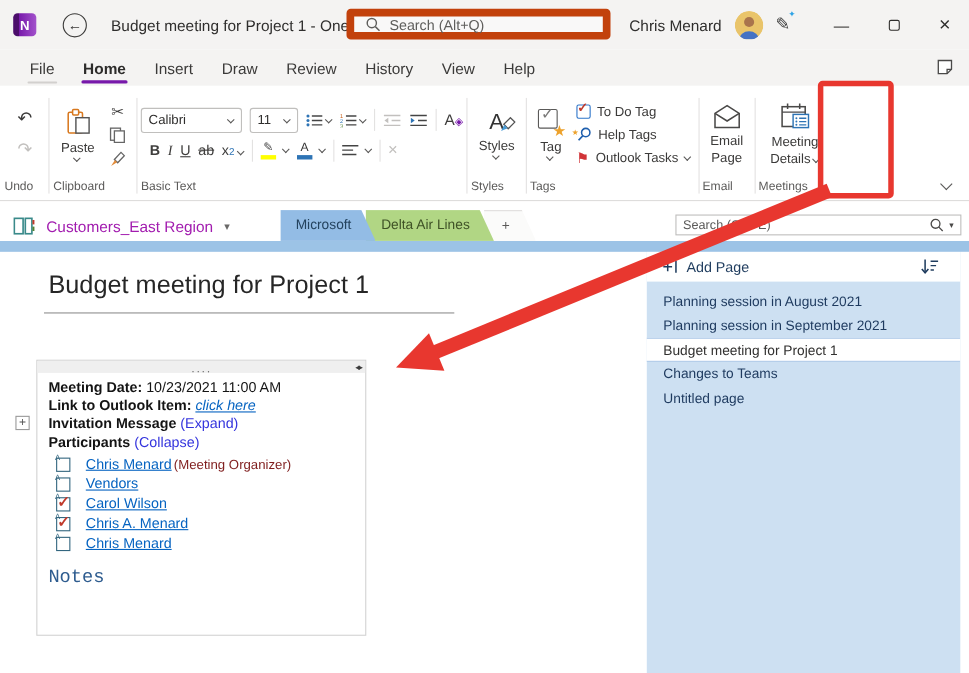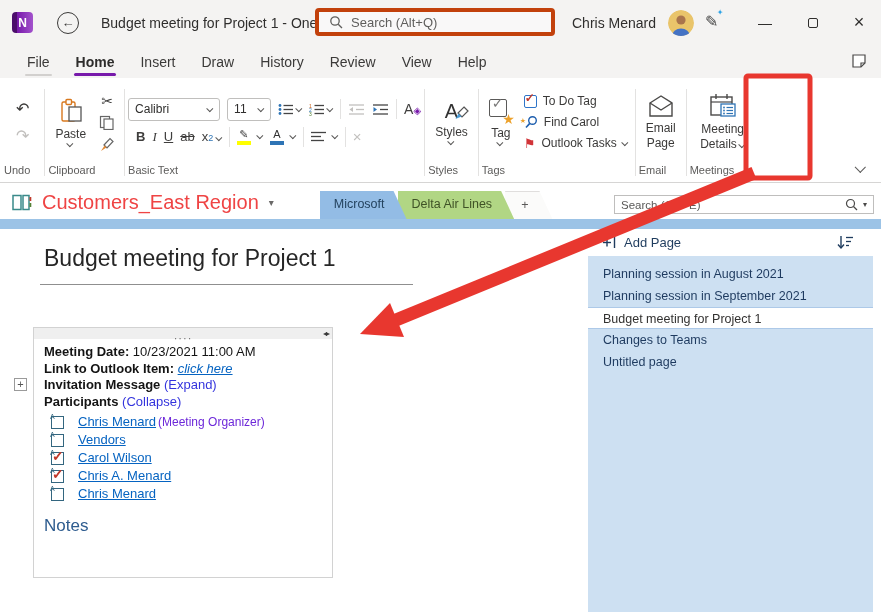--- a/index.html
+++ b/index.html
@@ -8,21 +8,21 @@
 
   
   .titlebar { position: relative; height: 45px; background: #f4f3f2; display: flex; align-items: center; }
   .onlogo { width: 21px; height: 21px; margin-left: 12px; border-radius: 4px;
             background: linear-gradient(90deg,#4b0d6b 0 5px,#7719aa 5px,#a352cc);
             color: #fff; font-size: 12px; font-weight: bold; display: flex; align-items: center; justify-content: center; }
   .backbtn { width: 22px; height: 22px; margin-left: 24px; border: 1.4px solid #3b3a39; border-radius: 50%;
              display: flex; align-items: center; justify-content: center; font-size: 13px; color: #3b3a39; background:#f4f3f2; }
   .wintitle { margin-left: 22px; font-size: 14px; color: #2f2e2d; white-space: nowrap; }
   .tbsearch { position: absolute; left: 315px; top: 8px; width: 240px; height: 28px; background: #f9f8f8;
-              border: 4px solid #c2410c; border-radius: 4px; display: flex; align-items: center; padding: 0 10px; gap: 8px; }
+              border: 7px solid #c2410c; border-radius: 4px; display: flex; align-items: center; padding: 0 10px; gap: 8px; }
   .tbsearch .ph { font-size: 13px; color: #5f5e5c; }
   .account { position: absolute; left: 572px; top: 0; height: 45px; display: flex; align-items: center; gap: 12px; }
   .accname { font-size: 14px; color: #2f2e2d; }
   .avatar { width: 26px; height: 26px; border-radius: 50%; overflow: hidden; }
   .whatsnew { position: absolute; left: 705px; top: 12px; font-size: 16px; color: #444; }
   .whatsnew .spark { position: absolute; right: -5px; top: -4px; font-size: 8px; color: #2ea3e6; }
   .winctl { position: absolute; top: 0; height: 45px; display: flex; align-items: center; justify-content: center; width: 46px; color: #2f2e2d; }
   .ctl-min { left: 742px; font-size: 14px; }
   .ctl-max { left: 790px; }
   .ctl-max .box { width: 10px; height: 10px; border: 1.2px solid #2f2e2d; border-radius: 2px; }
@@ -69,21 +69,21 @@
   .tagbig-ic { position: relative; width: 24px; height: 24px; }
   .tagbig-ic .bx { position: absolute; left: 0; top: 0; width: 18px; height: 18px; border: 1.4px solid #5a5958; border-radius: 2px; background: #fff; }
   .tagbig-ic .ck { position: absolute; left: 3px; top: -3px; color: #7a7978; font-size: 14px; }
   .tagbig-ic .st { position: absolute; right: -2px; bottom: -4px; color: #eda22c; font-size: 14px; }
   .ribbon-tail { margin-left: auto; display: flex; align-items: flex-end; padding: 0 16px 10px 0; }
   .chev.big { width: 8px; height: 8px; }
 
   
   .navrow { position: relative; height: 36px; background: #fff; display: flex; align-items: flex-end; }
   .nbk { display: flex; align-items: center; gap: 10px; padding: 0 10px 5px 12px; }
-  .nbk-name { font-size: 20px; color: #ef4444; }
+  .nbk-name { font-size: 14px; color: #a21caf; }
   .nbk-arrow { font-size: 10px; color: #6a6968; }
   .tabs { display: flex; align-items: flex-end; margin-left: 36px; }
   .tab { height: 28px; display: flex; align-items: center; padding: 0 22px 2px 14px; font-size: 12.5px;
          clip-path: polygon(0 0, calc(100% - 13px) 0, 100% 100%, 0 100%); margin-right: -9px; }
   .tab.t-ms { background: #93bce5; color: #24435f; z-index: 3; }
   .tab.t-delta { background: #b1d684; color: #3f5226; z-index: 2; }
   .tab.t-add { background: #fbfbfa; color: #5a5958; z-index: 1; padding: 0 24px 2px 16px; border-top: 1px solid #e0dedd; }
   .pgsearch { position: absolute; right: 7px; top: 12px; width: 260px; height: 19px; background: #fff; border: 1px solid #bfbebd;
               display: flex; align-items: center; padding: 0 6px; gap: 5px; }
   .pgsearch .ph { font-size: 11.5px; color: #5a5958; flex: 1; }
@@ -108,22 +108,22 @@
   .mbox-body { padding: 5px 10px 0 10px; font-size: 13px; line-height: 16.5px; color: #141414; }
   .lbl { font-weight: bold; }
   .linkblue { color: #0563c1; text-decoration: underline; }
   .clickhere { font-style: italic; }
   .actblue { color: #3434dd; }
   .plist { margin-top: 3px; }
   .prow { display: flex; align-items: center; height: 18px; padding-left: 7px; }
   .picon { position: relative; width: 13px; height: 13px; border: 1.2px solid #33667f; background: #fff; margin-right: 14px; flex: none; }
   .picon .atag { position: absolute; left: -2px; top: -8px; font-size: 7px; color: #33667f; }
   .picon .ck { position: absolute; left: 0px; top: -5px; color: #c0392b; font-size: 14px; font-weight: bold; }
-  .porg { color: #6d28d9; font-size: 12px; margin-left: 2px; }
-  .notes-h { margin: 15px 0 0 0; font-size: 17px; color: #2e5c8f; font-weight: 400; }
+  .porg { color: #7f1d1d; font-size: 12px; margin-left: 2px; }
+  .notes-h { margin: 15px 0 0 0; font-size: 17px; color: #2e5c8f; font-weight: 400; font-family: Liberation Mono, monospace; }
 
   
   .panel { position: relative; flex: 1; background: #cde0f2; }
   .panel::after { content: ""; position: absolute; right: 0; top: 0; width: 8px; height: 100%; background: #fff; }
   .addbar { height: 27px; background: #ffffff; display: flex; align-items: center; padding: 0 20px 0 14px; margin-right: 8px; }
   .addbar .t { font-size: 13px; color: #1f3c5e; margin-left: 8px; }
   .addbar .sort { margin-left: auto; }
   .plist2 { padding-top: 7px; margin-right: 8px; }
   .pitem { height: 22px; line-height: 22px; padding-left: 15px; font-size: 12.5px; color: #1e3a5f; }
   .pitem.selected { background: #fff; border-top: 1px solid #adc9e8; border-bottom: 1px solid #adc9e8; color: #323130; }
@@ -171,22 +171,22 @@
     <div class="winctl ctl-close">
         <span>×</span>
       </div>
   </div>
 
   <div class="menubar">
     <div class="mitem file">File</div>
     <div class="mitem active">Home</div>
     <div class="mitem">Insert</div>
     <div class="mitem">Draw</div>
+    <div class="mitem">Review</div>
     <div class="mitem">History</div>
-    <div class="mitem">Review</div>
     <div class="mitem">View</div>
     <div class="mitem">Help</div>
     <div class="sidenote">
       <svg class="ic" width="16" height="16" viewBox="0 0 16 16">
           <path d="M2 2 h12 v8 l-4 4 H2 Z" fill="#fff" stroke="#4a4948" stroke-width="1.2"></path>
           <path d="M14 10 h-4 v4" fill="none" stroke="#4a4948" stroke-width="1.2"></path>
         </svg>
     </div>
   </div>
 
@@ -351,21 +351,21 @@
             <span>To Do Tag</span>
           </div>
           <div class="tagline">
             <span style="position:relative;width:14px;height:14px">
               <svg class="ic" width="14" height="14" viewBox="0 0 14 14">
                   <circle cx="8.5" cy="5.5" r="3.8" fill="none" stroke="#1f5fae" stroke-width="1.4"></circle>
                   <line x1="5.8" y1="8.4" x2="2" y2="12.5" stroke="#1f5fae" stroke-width="1.6"></line>
                 </svg>
               <span style="position:absolute;left:-4px;top:2px;font-size:7px;color:#eda22c">★</span>
             </span>
-            <span>Find Carol</span>
+            <span>Help Tags</span>
           </div>
           <div class="tagline">
             <span style="color:#d13438;font-size:13px">⚑</span>
             <span>Outlook Tasks</span>
             <span class="chev sm"></span>
           </div>
         </div>
       </div>
       <div class="rglabel">Tags</div>
     </div>

